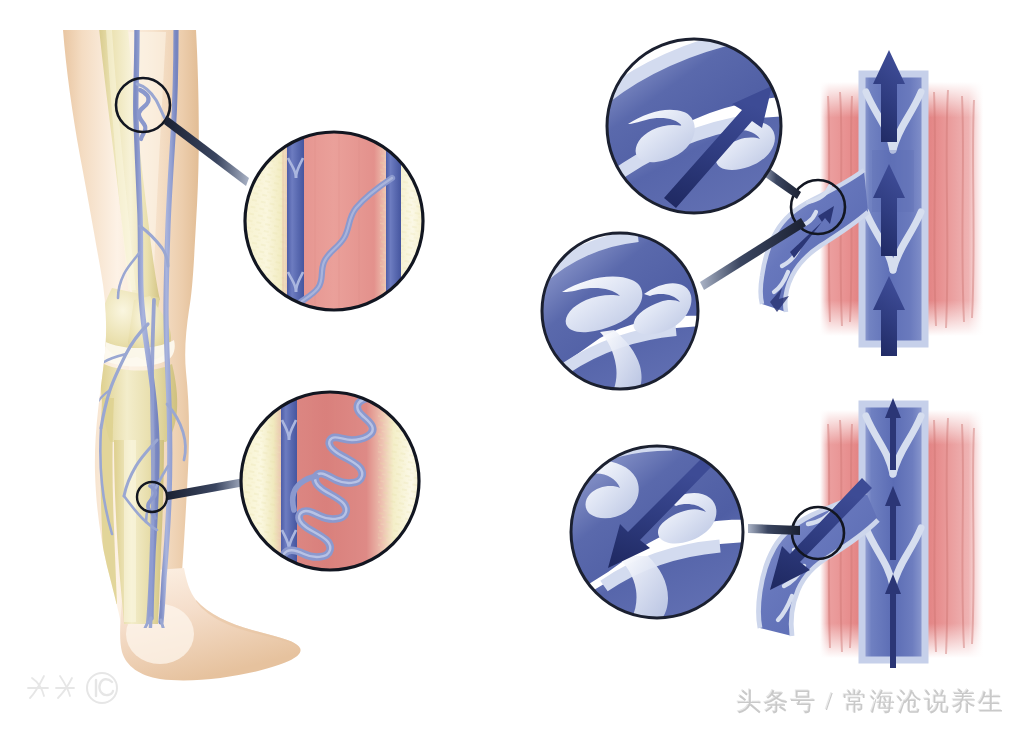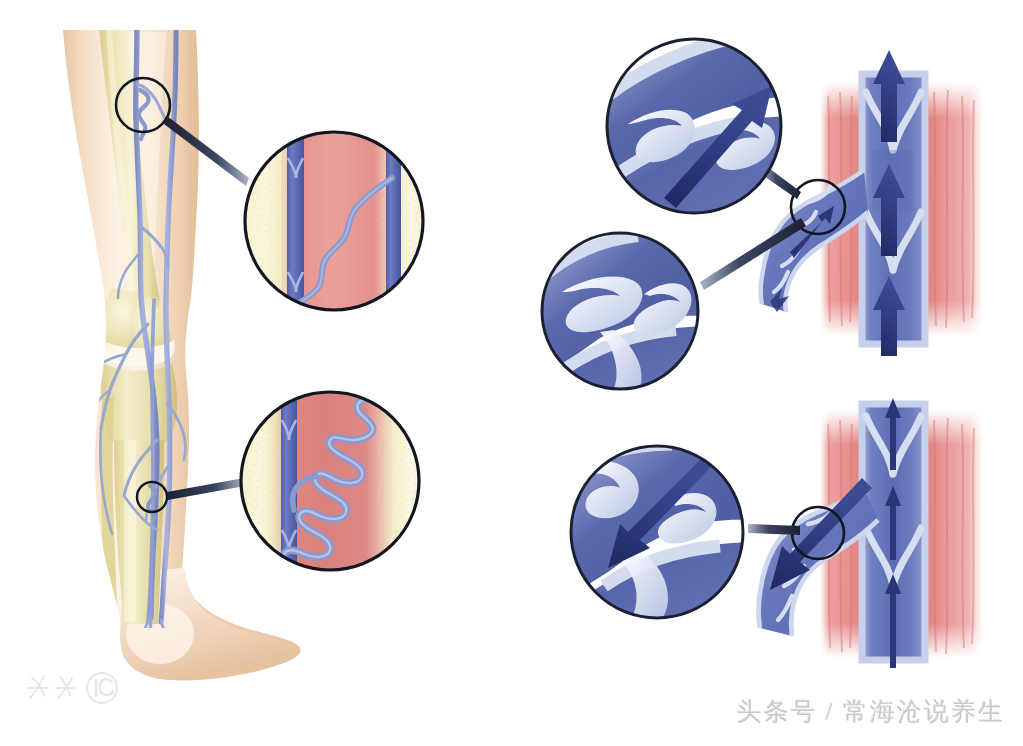--- a/index.html
+++ b/index.html
@@ -6,21 +6,21 @@
   html,body{margin:0;padding:0;background:#ffffff;}
   body{
     width:1023px;height:746px;overflow:hidden;position:relative;
     font-family:"Liberation Sans", sans-serif;
   }
   #figure{position:absolute;left:0;top:0;width:1023px;height:746px;}
   #figure svg{display:block;}
 
   .wm-text{
     position:absolute;
-    right:18px;bottom:18px;
+    right:18px;bottom:28px;
     font-family:"Liberation Serif", serif;
     font-size:25px;
     letter-spacing:2px;
     color:#c9c9c9;
     text-shadow:1px 1px 0 #ffffff, -1px -1px 0 #e8e8e8;
     white-space:nowrap;
     user-select:none;
   }
   .wm-logo{
     position:absolute;

